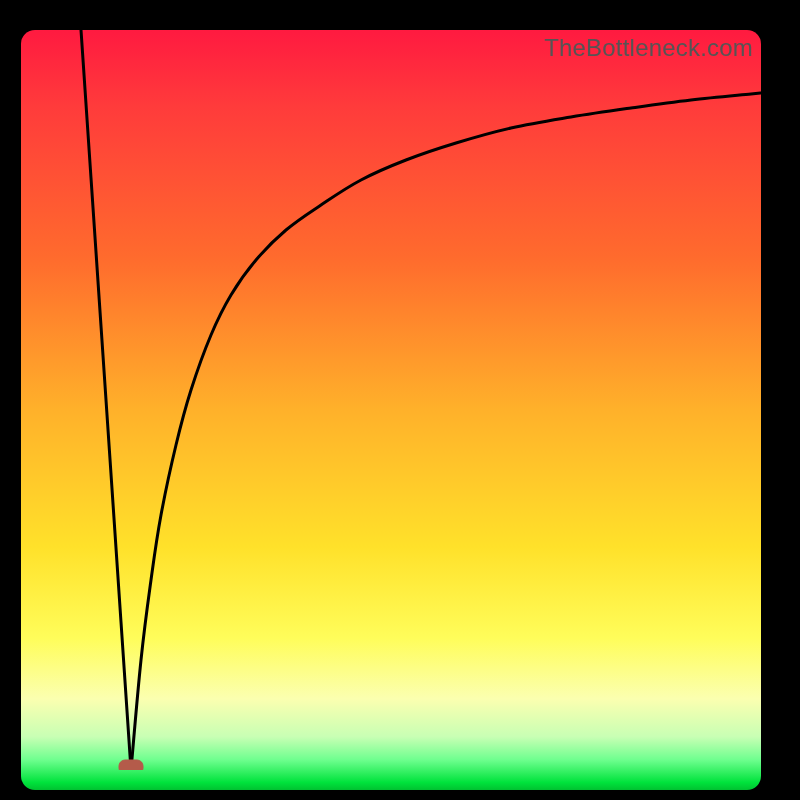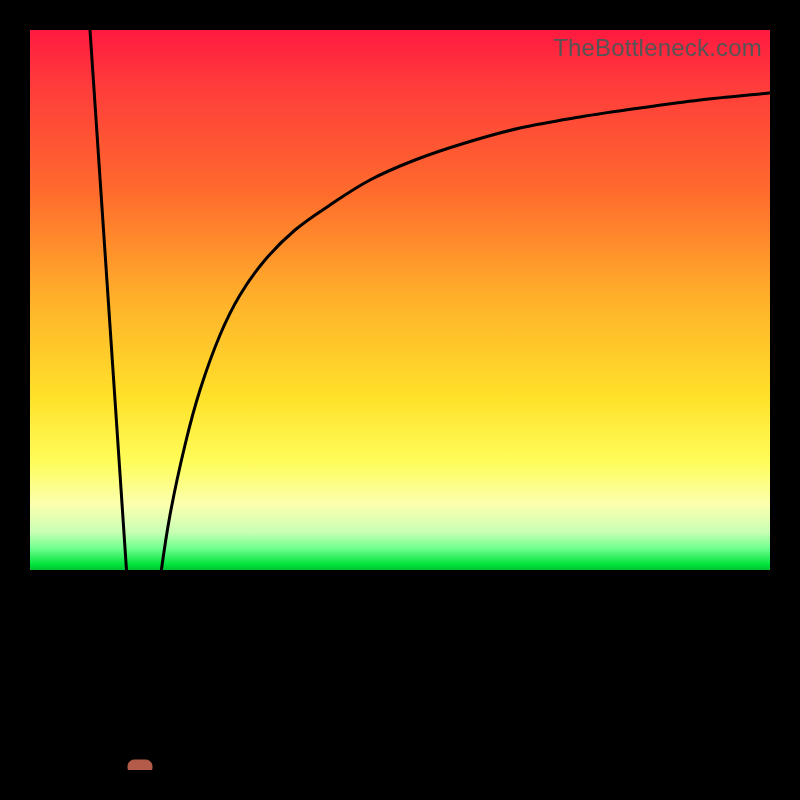--- a/index.html
+++ b/index.html
@@ -12,37 +12,38 @@
     overflow: hidden;
   }
   .frame {
     position: relative;
     width: 800px;
     height: 800px;
     background: #000;
   }
   .plot {
     position: absolute;
-    left: 30px;
+    left: 21px;
     top: 30px;
     width: 740px;
-    height: 540px;
+    height: 760px;
     background: linear-gradient(to bottom,
       #ff1a40 0%,
       #ff3b3b 10%,
       #ff6b2d 30%,
       #ffb12a 50%,
       #ffe12a 68%,
       #fffd5a 80%,
       #fbffb0 88%,
       #c8ffb4 93%,
       #6fff8f 96%,
       #00e33c 99%,
       #00c230 100%
     );
+    border-radius: 14px;
   }
   .watermark {
     position: absolute;
     top: 4px;
     right: 8px;
     color: #555;
     font-size: 24px;
     font-weight: 500;
     letter-spacing: 0.2px;
     user-select: none;

